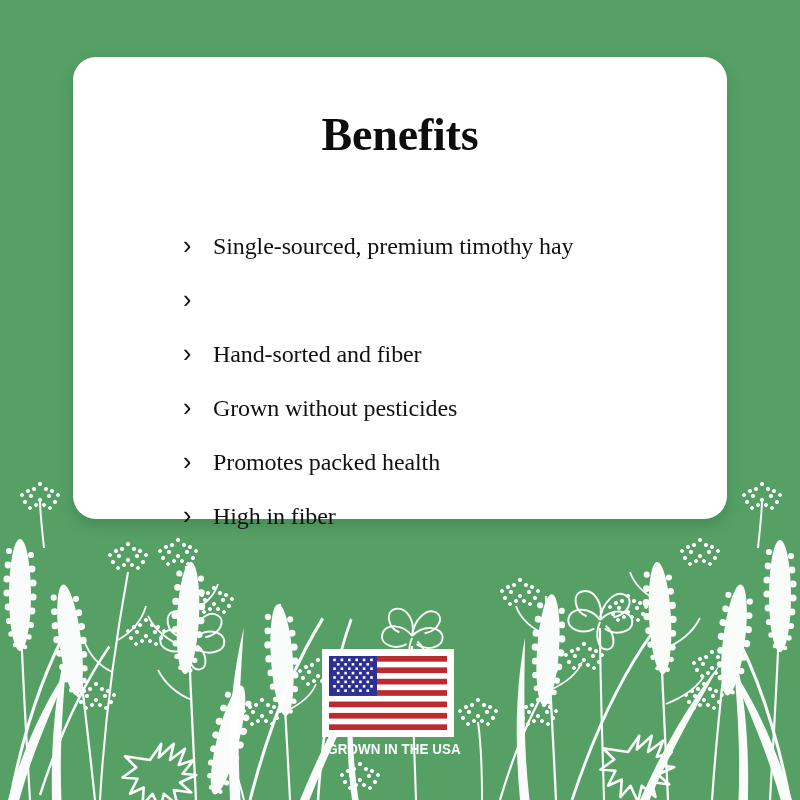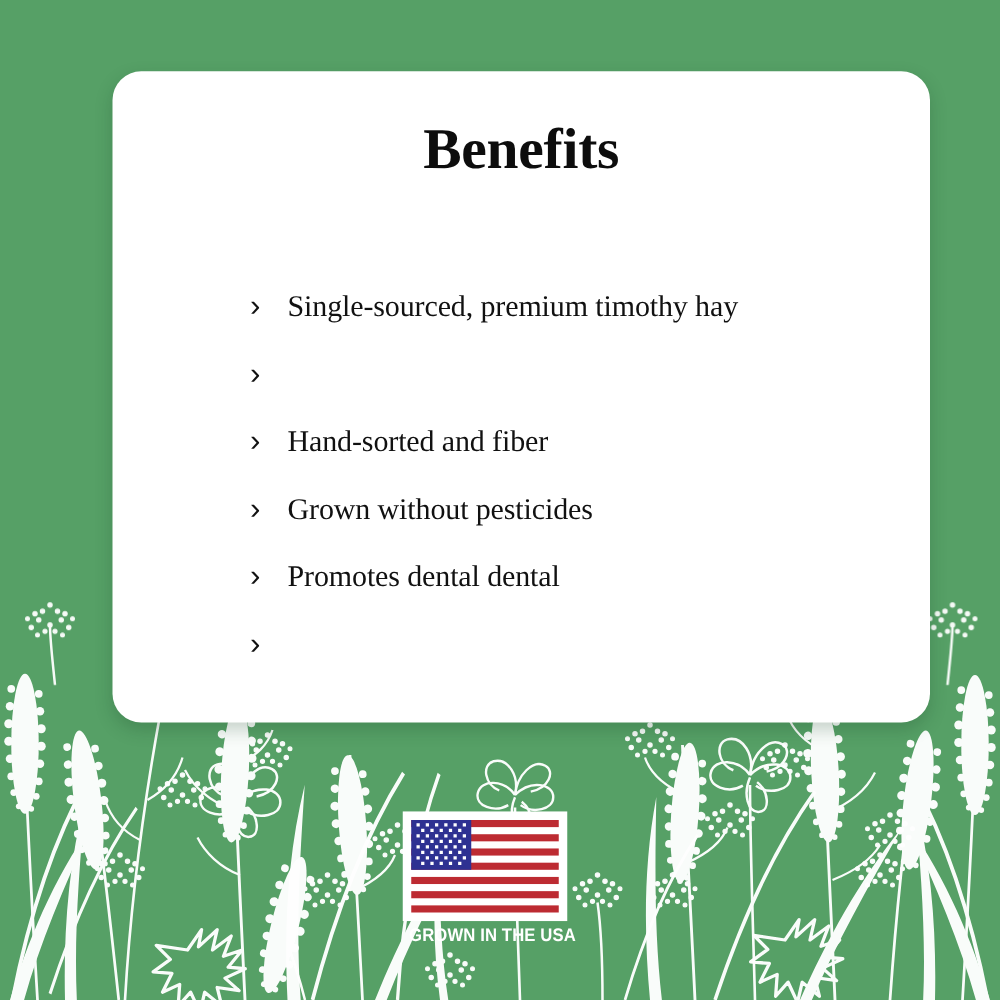--- a/index.html
+++ b/index.html
@@ -27,29 +27,29 @@
     left: 0;
     top: 0;
     width: 800px;
     height: 800px;
     pointer-events: none;
   }
 
   
   #benefits-card {
     position: absolute;
-    left: 90px;
+    left: 73px;
     top: 57px;
     width: 654px;
-    height: 521px;
+    height: 462px;
     background: #ffffff;
     border-radius: 23px;
     box-shadow: 0 6px 14px rgba(20, 60, 30, 0.22);
     box-sizing: border-box;
-    padding: 0;
+    padding: 16px;
   }
 
   #card-title {
     margin: 0;
     padding-top: 38px;
     text-align: center;
     font-family: "Liberation Serif", serif;
     font-weight: bold;
     font-size: 46px;
     line-height: 1.05;
@@ -306,24 +306,25 @@
       <li class="benefit-item">
         <span class="benefit-chevron">›</span>
         <span class="benefit-text">Hand-sorted and fiber</span>
       </li>
       <li class="benefit-item">
         <span class="benefit-chevron">›</span>
         <span class="benefit-text">Grown without pesticides</span>
       </li>
       <li class="benefit-item">
         <span class="benefit-chevron">›</span>
-        <span class="benefit-text">Promotes dental dental</span>
-      </li>
-      <li class="benefit-item">
-        <span class="benefit-chevron">›</span>
+        <span class="benefit-text">Promotes packed health</span>
+      </li>
+      <li class="benefit-item">
+        <span class="benefit-chevron">›</span>
+        <span class="benefit-text">High in fiber</span>
       </li>
     </ul>
   </div>
 
   <div id="usa-badge">
     <svg id="us-flag" viewBox="0 0 132 88" xmlns="http://www.w3.org/2000/svg" aria-hidden="true">
 
       <rect x="0" y="0" width="132" height="88" fill="#ffffff"></rect>
 
       <rect x="7" y="7" width="118" height="74" fill="#ffffff"></rect>

